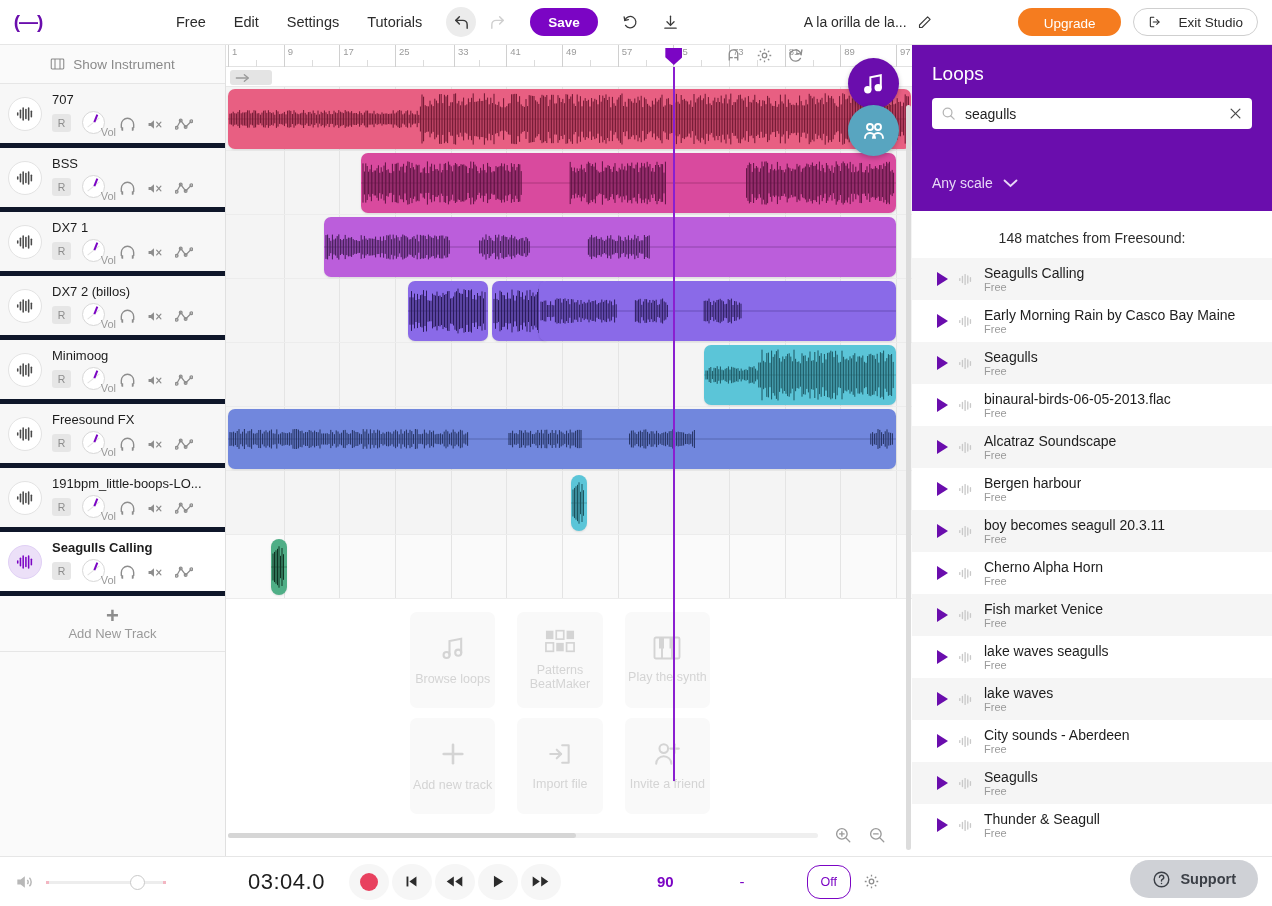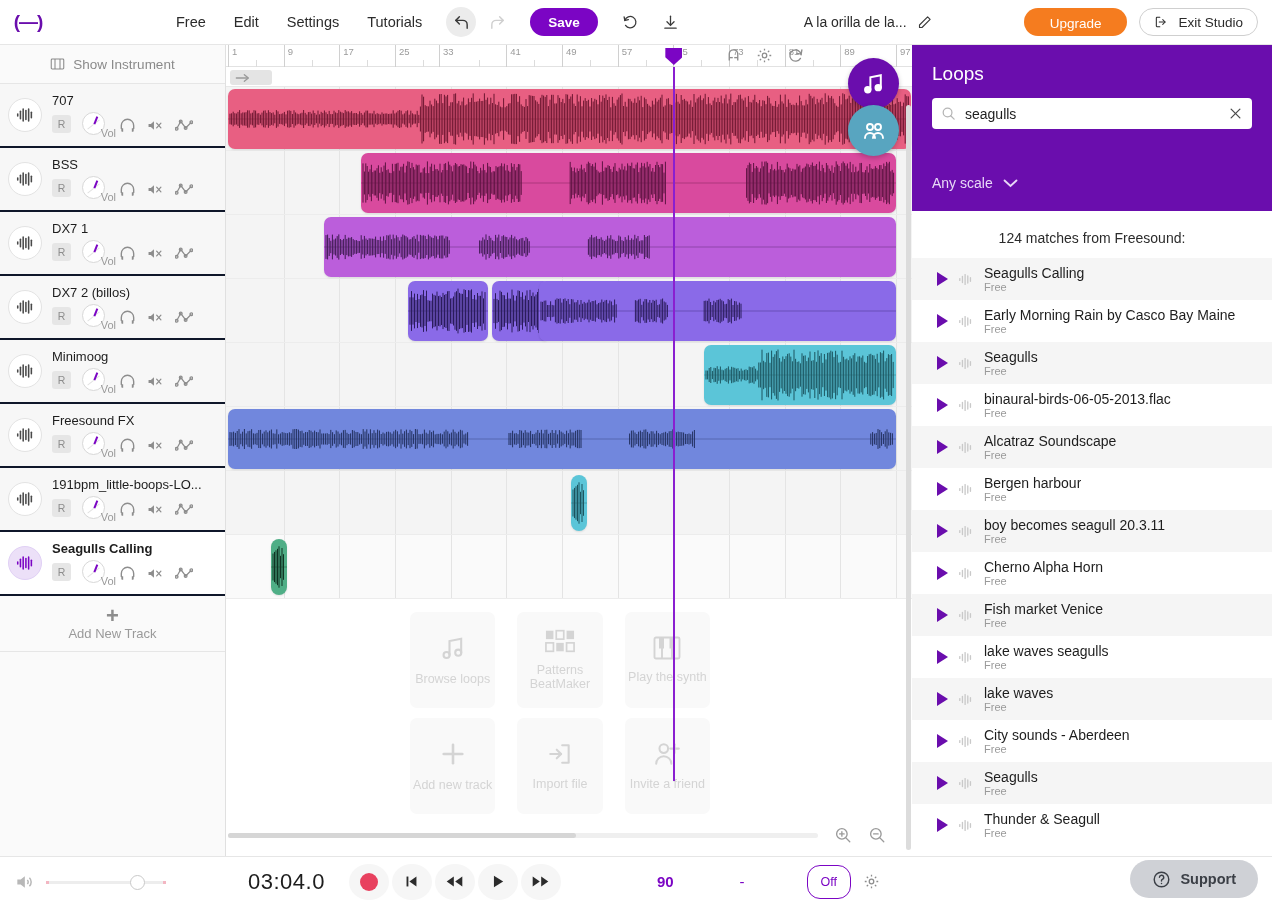--- a/index.html
+++ b/index.html
@@ -38,35 +38,35 @@
   .proj-title { margin-left:118px; display:flex; align-items:center; gap:10px; }
   .proj-title .t { font-size:14px; color:#2b2b2b; }
   .right-grp { margin-left:auto; display:flex; align-items:center; gap:12px; padding-right:14px;}
   .upgrade-btn {
     background:#f57c1f; color:#fff; border:none; border-radius:16px;
     height:28px; padding:8px 26px; font-size:13.5px; cursor:pointer; font-family:inherit;
   }
   .exit-btn {
     background:#fff; color:#2b2b2b; border:1px solid #cfcfcf; border-radius:16px;
     height:28px; padding:0 14px; font-size:13.5px; cursor:pointer; font-family:inherit;
-    display:flex; align-items:center; gap:10px;
+    display:flex; align-items:center; gap:16px;
   }
 
   
   .trackpanel {
     position:absolute; left:0; top:45px; width:226px; height:811px;
     background:#fafafa; border-right:1px solid #e0e0e0; overflow:hidden;
   }
   .show-instr {
     height:39px; display:flex; align-items:center; justify-content:center;
     gap:8px; font-size:13.5px; color:#8a8a8a; border-bottom:1px solid #e6e6e6;
     cursor:pointer;
   }
   .track-row {
-    height:64px; border-bottom:2px solid #0f172a; display:flex;
+    height:64px; border-bottom:5px solid #0f172a; display:flex;
     align-items:center; padding:0 8px; background:#f7f7f7; position:relative;
   }
   .track-row.sel { background:#ffffff; }
   .tavatar {
     width:34px;height:34px;border-radius:50%; background:#fff;
     border:1px solid #e3e3e3; display:flex;align-items:center;justify-content:center;
     flex:0 0 34px; margin-right:10px;
   }
   .track-row.sel .tavatar { background:#ece0f8; border-color:#e0d0f5; }
   .tbody { flex:1; min-width:0; }
@@ -665,21 +665,21 @@
         </div>
         <div class="rtick minor" style="left: 85.5px;"></div>
         <div class="rtick" style="left: 113.333px;">
           <span>17</span>
         </div>
         <div class="rtick minor" style="left: 141.167px;"></div>
         <div class="rtick" style="left: 169px;">
           <span>25</span>
         </div>
         <div class="rtick minor" style="left: 196.833px;"></div>
-        <div class="rtick" style="left: 213px;">
+        <div class="rtick" style="left: 228px;">
           <span>33</span>
         </div>
         <div class="rtick minor" style="left: 252.5px;"></div>
         <div class="rtick" style="left: 280.333px;">
           <span>41</span>
         </div>
         <div class="rtick minor" style="left: 308.167px;"></div>
         <div class="rtick" style="left: 336px;">
           <span>49</span>
         </div>
@@ -1050,21 +1050,21 @@
       </div>
       <div class="scale-sel">
         <span>Any scale</span>
         <span style="display:flex">
           <svg width="17" height="12" viewBox="0 0 20 12" fill="none" stroke="currentColor" stroke-width="2.2" stroke-linecap="round">
               <polyline points="3 3 10 9.5 17 3"></polyline>
             </svg>
         </span>
       </div>
     </div>
-    <div class="matches">124 matches from Freesound:</div>
+    <div class="matches">148 matches from Freesound:</div>
     <div class="loop-list" id="loop-list">
         <div class="loop-item shade">
           <div class="play-tri"></div>
     <div class="lwave">
             <svg width="16" height="13" viewBox="0 0 18 13" stroke="#c9c9c9" stroke-width="1.5" stroke-linecap="round">
 <line x1="2" y1="5.5" x2="2" y2="7.5"></line>
               <line x1="5" y1="3" x2="5" y2="10"></line>
               <line x1="8" y1="1" x2="8" y2="12"></line>
 <line x1="11" y1="2.5" x2="11" y2="10.5"></line>
               <line x1="14" y1="4.5" x2="14" y2="8.5"></line>

